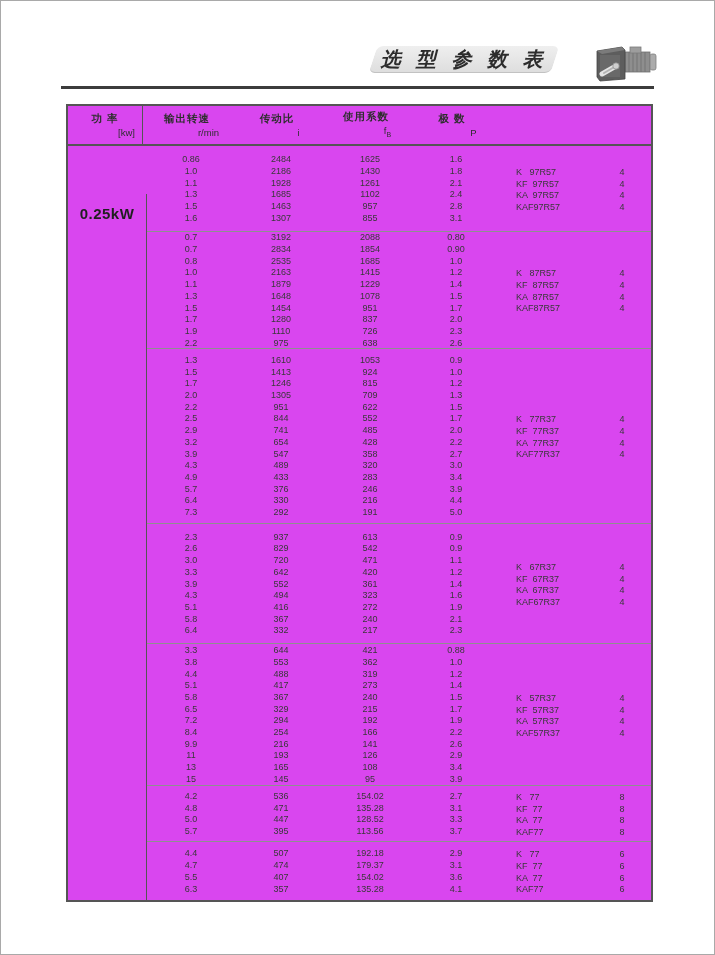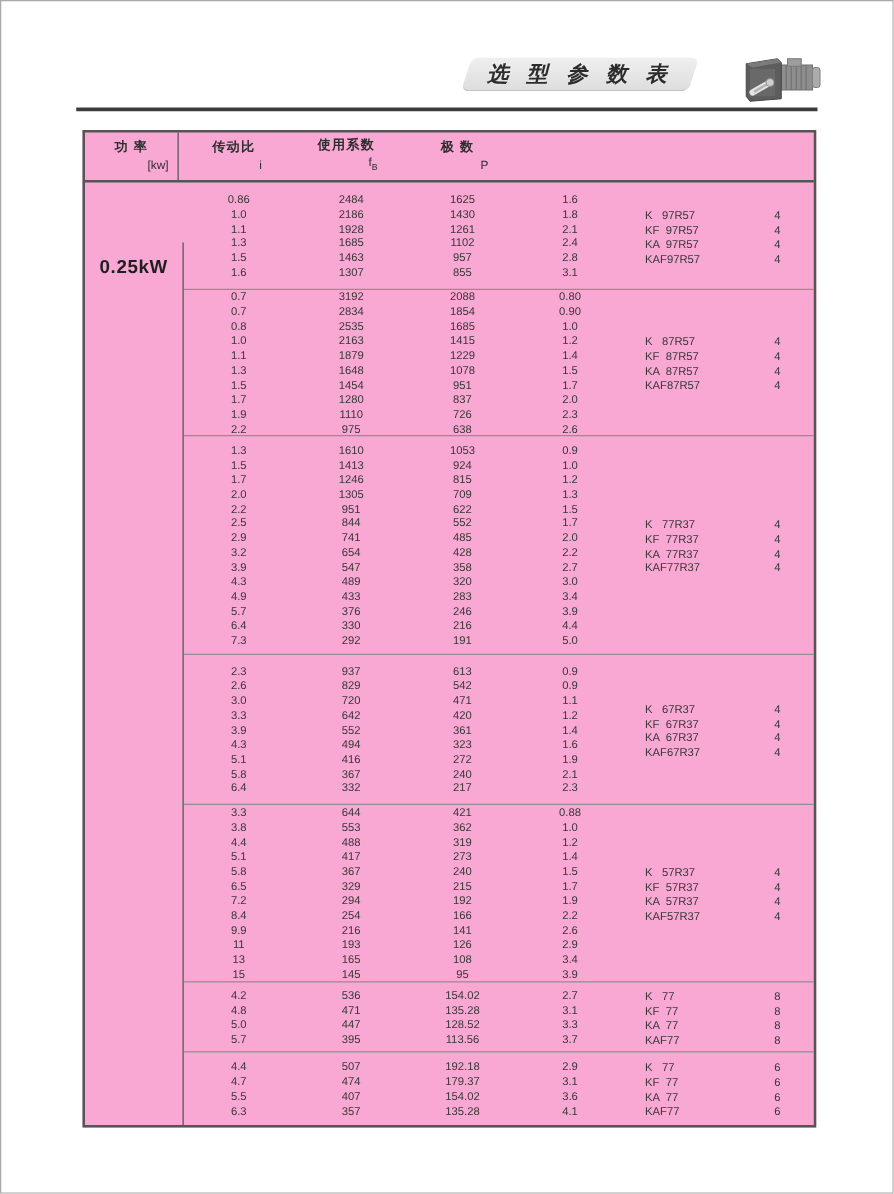--- a/index.html
+++ b/index.html
@@ -20,30 +20,30 @@
   }
   .banner::before{
     content:"";position:absolute;inset:0;
     background:linear-gradient(180deg,#efefef 0%,#dedede 100%);
     border-radius:6px;
     transform:skewX(-18deg);
     border-bottom:1px solid #c2c2c2;
   }
   .banner-text{
     position:relative;
-    font-size:17px;font-weight:bold;font-style:italic;
+    font-size:20px;font-weight:bold;font-style:italic;
     letter-spacing:5px;color:#2c2c2c;white-space:nowrap;
   }
   .motor{position:absolute;left:593px;top:40px;}
   .toprule{position:absolute;left:60px;top:85px;width:593px;height:3px;background:#3c3c3c;}
 
   
   .sel-table{
     position:absolute;left:65px;top:103px;width:587px;
-    border:2px solid #555;box-sizing:border-box;background:#f9a8d4;
+    border:2px solid #555;box-sizing:border-box;background:#d946ef;
   }
   .thead{display:flex;border-bottom:2px solid #555;height:40px;box-sizing:border-box;}
   .th-power{
     width:79px;box-sizing:border-box;border-right:1px solid #555;
     display:flex;flex-direction:column;justify-content:center;align-items:center;
   }
   .th-rest{display:grid;grid-template-columns:88px 92px 86px 86px 90px 66px;flex:1;}
   .hcell{display:flex;flex-direction:column;justify-content:center;align-items:center;text-align:center;}
   .hl{font-size:10.5px;font-weight:bold;letter-spacing:1px;line-height:15px;color:#2e2e2e;}
   .hu{font-size:9.5px;line-height:13px;color:#2e2e2e;margin-left:43px;}
@@ -106,20 +106,24 @@
 
   <div class="sel-table">
 
     <div class="thead">
       <div class="th-power">
         <div class="hl">功  率</div>
         <div class="hu">[kw]</div>
       </div>
       <div class="th-rest">
         <div class="hcell">
+          <div class="hl">输出转速</div>
+          <div class="hu">r/min</div>
+        </div>
+        <div class="hcell">
           <div class="hl">传动比</div>
           <div class="hu">i</div>
         </div>
         <div class="hcell">
           <div class="hl">使用系数</div>
           <div class="hu"><span>f</span><sub>B</sub></div>
         </div>
         <div class="hcell">
           <div class="hl">极  数</div>
           <div class="hu">P</div>

